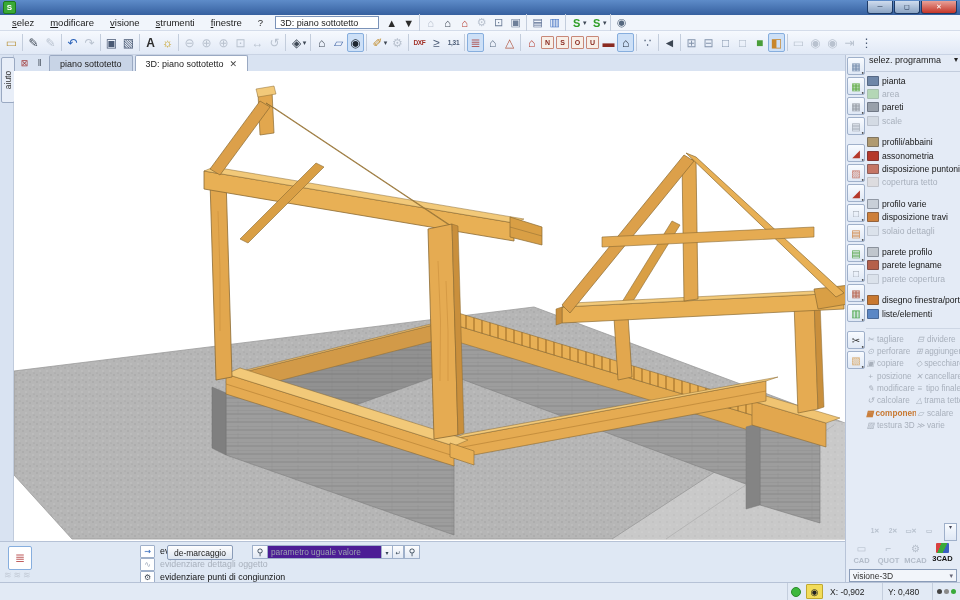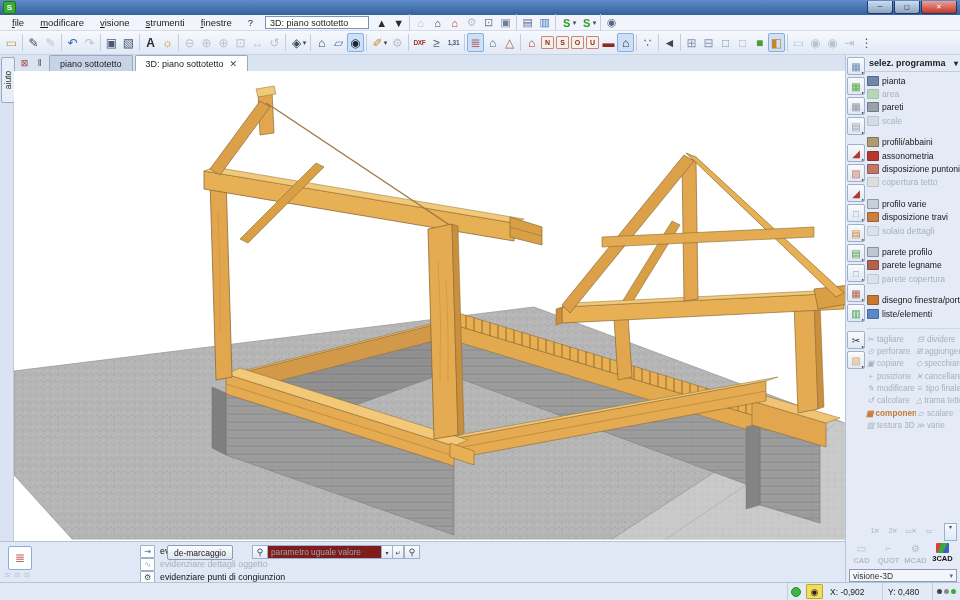--- a/index.html
+++ b/index.html
@@ -57,22 +57,22 @@
   
   .sidebar{position:absolute;left:845px;top:55px;width:115px;height:527px;background:#e4ebf6;
     border-left:1px solid #b8c4d8;box-sizing:border-box;}
   .sb-iconcol{position:absolute;left:1px;top:2px;width:18px;display:flex;flex-direction:column;gap:2px;}
   .sbi{width:16px;height:16px;border:1px solid #9fb0ca;background:linear-gradient(#f8fbff,#dfe8f5);
     border-radius:2px;display:flex;align-items:center;justify-content:center;font-size:10px;position:relative;}
   .sbi::after{content:"●";position:absolute;right:0px;bottom:-1px;font-size:4px;color:#333;}
   .sbi.gap{visibility:hidden;height:5px;border:none;}
   .sbi.gap::after{content:"";}
   .sb-panel{position:absolute;left:20px;top:0;width:95px;}
-  .sb-header{height:16px;border-bottom:1px solid #c2ccdc;display:flex;align-items:center;font-size:9px;
-    padding:0 3px;color:#222;font-weight:bold;}
+  .sb-header{height:16px;border-bottom:1px solid #c2ccdc;display:flex;align-items:flex-start;font-size:9px;
+    padding:0 3px;color:#222;}
   .sb-header .arr{margin-left:auto;font-size:8px;}
   .sb-list{padding-top:2px;}
   .sb-item{height:13.4px;display:flex;align-items:center;gap:3px;font-size:8.6px;padding-left:1px;color:#151515;white-space:nowrap;}
   .sb-item .ic{width:10px;height:8px;border:1px solid rgba(40,50,70,.35);border-radius:1px;flex:none;}
   .sb-item.dis{color:#a8b0bc;}
   .sb-item.dis .ic{opacity:.45;}
   .sb-item.gap{height:8px;}
   .sb-tools{display:grid;grid-template-columns:50px 45px;margin-top:8px;border-top:1px solid #cdd6e4;padding-top:4px;}
   .tcell{height:12.3px;display:flex;align-items:center;gap:2px;font-size:8.2px;color:#a8b0bc;white-space:nowrap;overflow:hidden;}
   .tcell .tg{font-size:8px;width:9px;text-align:center;}
@@ -103,21 +103,21 @@
   .togglerow .tic{width:13px;height:11px;border:1px solid #9fb0ca;background:#fff;font-size:8px;
     display:flex;align-items:center;justify-content:center;border-radius:1px;flex:none;}
   .togglerow .tlabel{font-size:8.8px;color:#111;}
   .togglerow.dis .tlabel{color:#a8b0bc;}
   .demark{position:absolute;left:167px;top:545px;width:64px;height:13px;border:1px solid #8a9cb8;
     border-radius:2px;background:linear-gradient(#fdfdfe,#dde5f0);font-size:8.5px;display:flex;
     align-items:center;justify-content:center;color:#222;}
   .searchwrap{position:absolute;left:252px;top:545px;display:flex;align-items:center;height:14px;}
   .sbtn{width:16px;height:14px;border:1px solid #9fb0ca;background:linear-gradient(#fdfdfe,#e2e9f4);
     font-size:9px;display:flex;align-items:center;justify-content:center;box-sizing:border-box;color:#345;}
-  .searchfield{width:114px;height:14px;border:1px solid #9fb0ca;border-left:none;background:#7f1d1d;
+  .searchfield{width:114px;height:14px;border:1px solid #9fb0ca;border-left:none;background:#4c1d95;
     font-size:8.3px;color:#9aa2ae;display:flex;align-items:center;padding:0 3px;box-sizing:border-box;}
   .sbtn.narrow{width:11px;font-size:6px;border-left:none;}
   
   .statusbar{position:absolute;left:0;top:582px;width:960px;height:18px;background:#e2eaf5;
     border-top:1px solid #b6c2d6;display:flex;align-items:stretch;font-size:8.5px;color:#222;box-sizing:border-box;}
   .scell{border-right:1px solid #c4cedd;display:flex;align-items:center;padding:0 5px;box-sizing:border-box;}
   .dotgreen{width:8px;height:8px;border-radius:50%;background:#3db83d;border:1px solid #2a8a2a;}
   .eyecell{background:#f2dc5a;border:1px solid #c0a830;width:15px;height:13px;align-self:center;
     display:flex;align-items:center;justify-content:center;font-size:9px;border-radius:1px;margin:0 2px;}
   .ledrow{display:flex;gap:2px;align-items:center;padding:0 4px;}
@@ -133,21 +133,21 @@
     <div class="winbtns">
       <div class="wbtn">─</div>
       <div class="wbtn">◻</div>
       <div class="wbtn close">✕</div>
     </div>
   </div>
 
   <div class="menubar">
     <div style="display:flex">
 
-    <span class="menu-item"><span>file</span></span>
+    <span class="menu-item"><span>selez</span></span>
         <span class="menu-item"><span>modificare</span></span>
         <span class="menu-item"><span>visione</span></span>
         <span class="menu-item"><span>strumenti</span></span>
         <span class="menu-item"><span>finestre</span></span>
         <span class="menu-item"><span>?</span></span>
       </div>
     <div class="viewcombo">3D: piano sottotetto</div>
     <div style="display:flex;align-items:center">
 
     <span class="tbi" style="color: rgb(43, 43, 43);">

